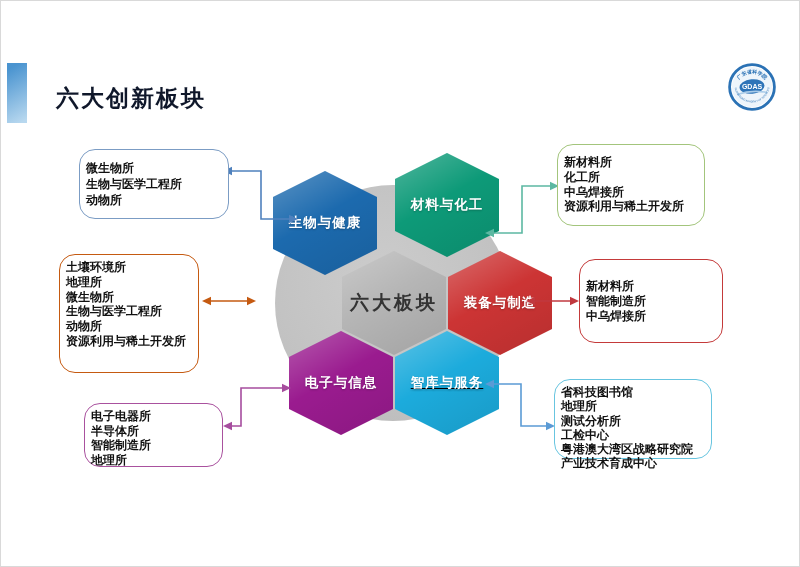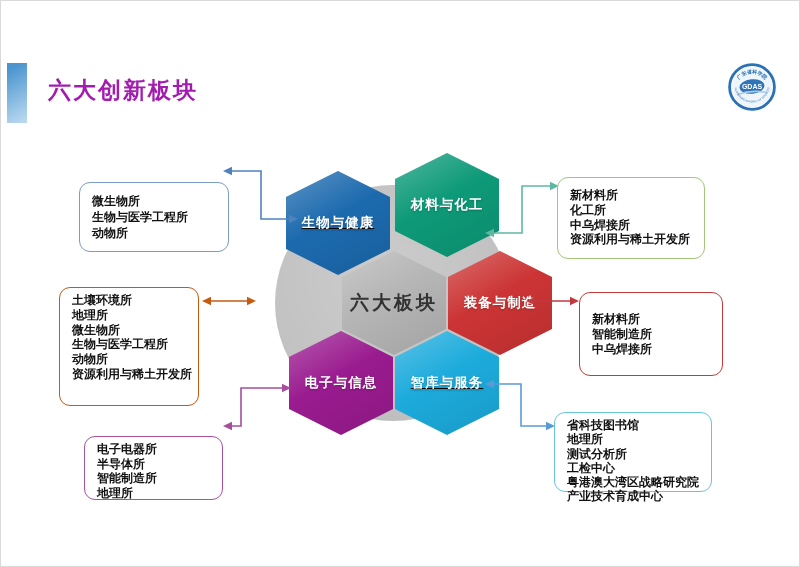--- a/index.html
+++ b/index.html
@@ -7,22 +7,22 @@
     position:relative;width:798px;height:565px;background:#ffffff;
     border:1px solid #d9d9d9;overflow:hidden;
     font-family:"Liberation Sans","DejaVu Sans",sans-serif;
   }
   
   .accent-bar{
     position:absolute;left:6px;top:62px;width:20px;height:60px;
     background:linear-gradient(150deg,#4a94d0 10%,#b8d8ef 95%);
   }
   .page-title{
-    position:absolute;left:47px;top:74px;margin:0;
-    font-size:23px;font-weight:600;color:#a21caf;letter-spacing:2px;
+    position:absolute;left:47px;top:74px;margin:8px;
+    font-size:23px;font-weight:600;color:#0f172a;letter-spacing:2px;
   }
   .logo{position:absolute;left:727px;top:62px;width:48px;height:48px;}
   
   .diagram{position:absolute;inset:0;}
   .bg-circle{
     position:absolute;left:274px;top:184px;width:236px;height:236px;border-radius:50%;
     background:radial-gradient(circle at 45% 40%,#cccccc 0%,#c2c2c2 60%,#b7b7b7 100%);
     z-index:1;
   }
   
@@ -33,37 +33,37 @@
     background-image:linear-gradient(150deg,rgba(255,255,255,.28) 0%,rgba(255,255,255,0) 45%,rgba(0,0,0,.10) 100%);
   }
   .hex span{
     color:#ffffff;font-size:13.5px;font-weight:bold;letter-spacing:1px;white-space:nowrap;
     text-shadow:0 1px 2px rgba(0,0,0,.25);
   }
   .hex-center span{
     color:#333333;font-size:19px;font-weight:600;letter-spacing:3px;
     font-family:"Liberation Serif","DejaVu Serif",serif;text-shadow:none;
   }
-  .hex-bio{left:285px;top:170px;text-decoration:underline;}
+  .hex-bio{left:272px;top:170px;}
   .hex-materials{left:394px;top:152px;}
   .hex-resources{left:235px;top:250px;}
   .hex-center{left:341px;top:250px;}
   .hex-equipment{left:447px;top:250px;}
   .hex-electronics{left:288px;top:330px;}
   .hex-thinktank{left:394px;top:330px;}
   
   .connectors{position:absolute;inset:0;width:100%;height:100%;z-index:3;pointer-events:none;}
   .connector polyline,.connector line{stroke:currentColor;stroke-width:1.6;fill:none;}
   .connector polygon{fill:currentColor;stroke:none;}
   
   .info-box{
     position:absolute;z-index:4;background:#ffffff;
-    border:1.6px solid #888;border-radius:11px;
-    padding:5px 12px;box-sizing:border-box;
-    font-size:12px;font-weight:bold;color:#111111;margin-top:33px;
+    border:1.6px solid #888;border-radius:16px;
+    padding:5px 6px;box-sizing:border-box;
+    font-size:12px;font-weight:bold;color:#111111;
   }
   .info-box .line{line-height:15px;white-space:nowrap;}
   .box-bio{left:78px;top:148px;width:150px;height:70px;padding-top:10px;}
   .box-bio .line{line-height:16px;}
   .box-materials{left:556px;top:143px;width:148px;height:82px;padding-top:10px;}
   .box-materials .line{line-height:14.8px;}
   .box-resources{left:58px;top:253px;width:140px;height:119px;}
   .box-resources .line{line-height:14.8px;}
   .box-equipment{left:578px;top:258px;width:144px;height:84px;display:flex;flex-direction:column;justify-content:center;}
   .box-equipment .line{line-height:15px;}

